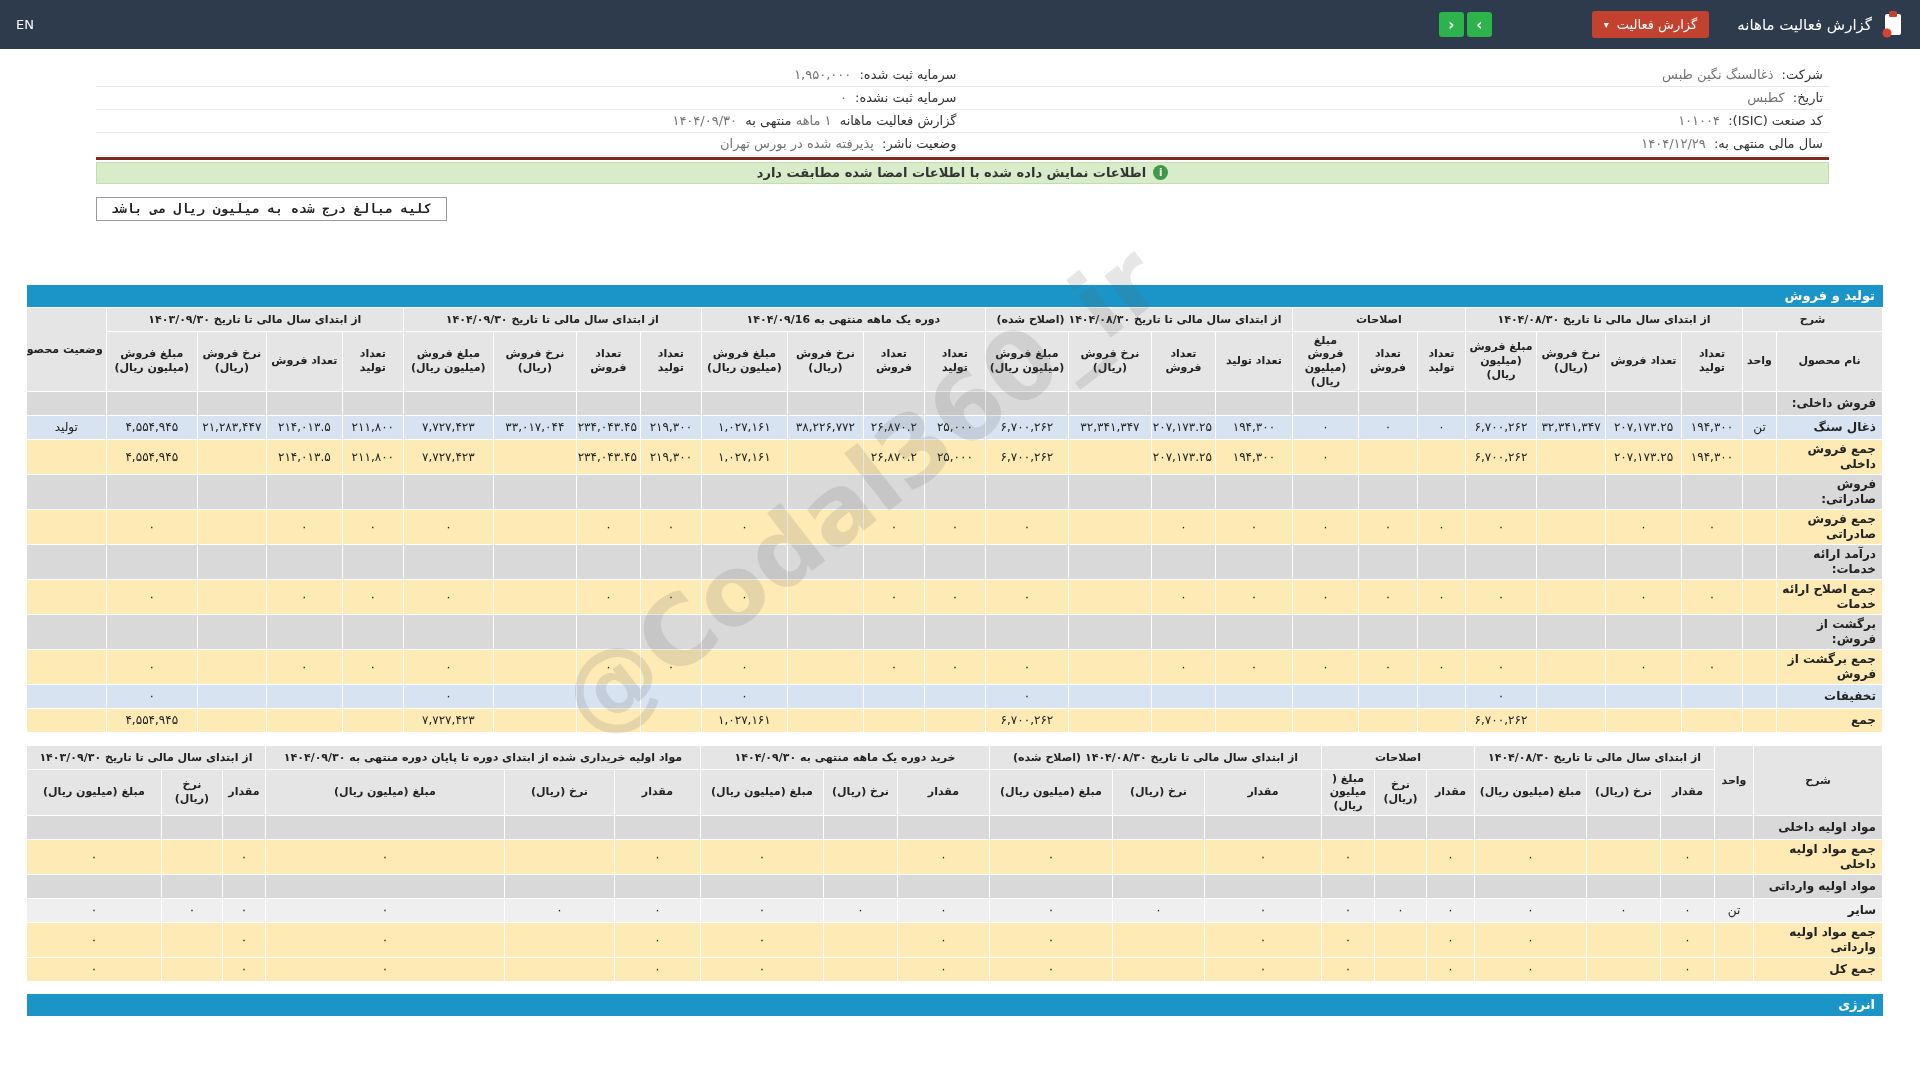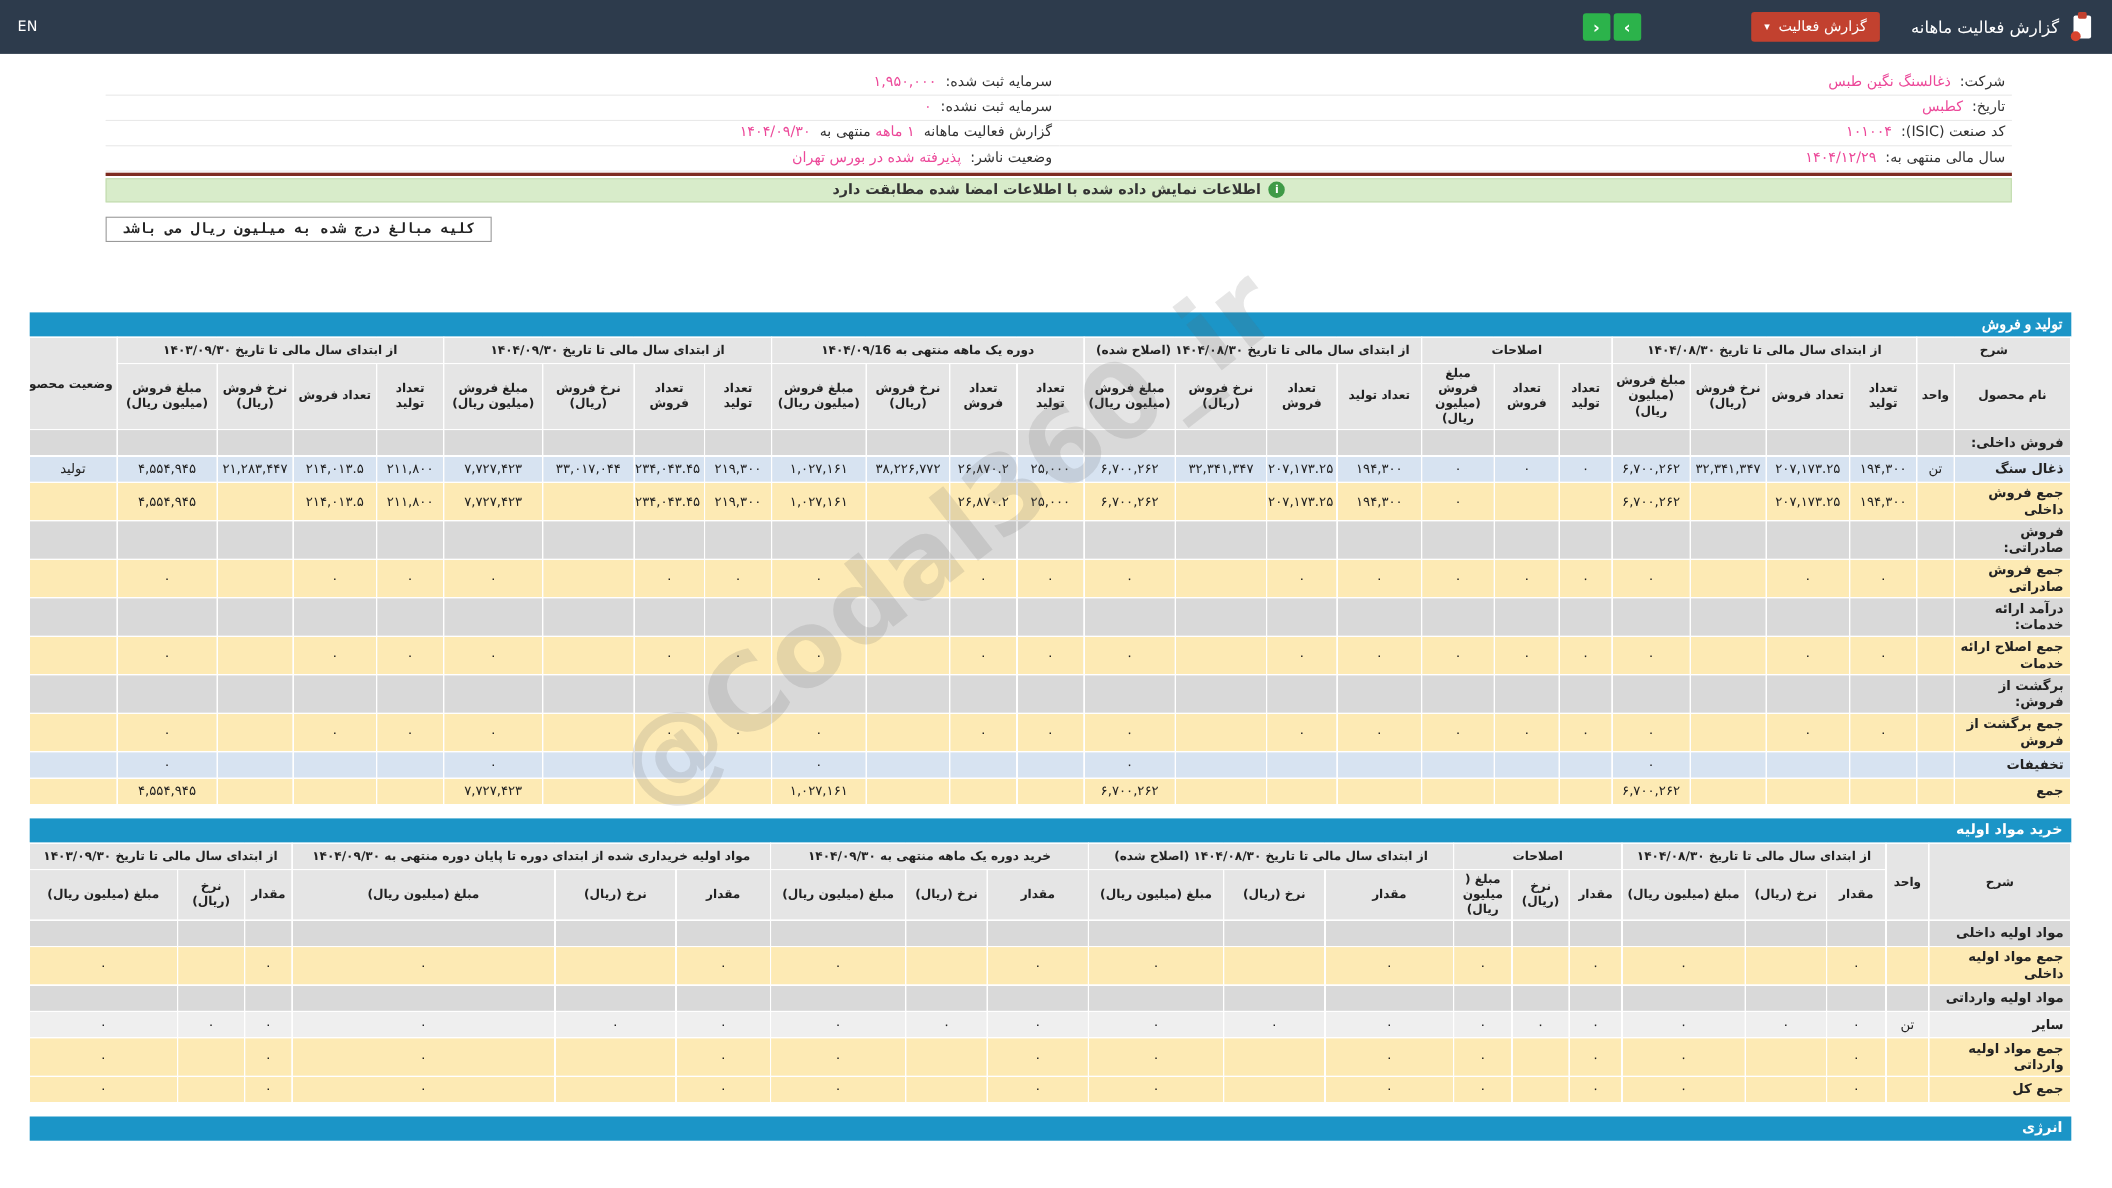--- a/index.html
+++ b/index.html
@@ -24,21 +24,21 @@
     width:25px;height:25px;background:#2cb34b;border:none;border-radius:3px;color:#fff;
     font-size:15px;font-weight:bold;display:flex;align-items:center;justify-content:center;cursor:pointer;
     font-family:inherit;padding:0;
   }
   .en-link{margin-right:auto;color:#fff;font-size:13px;text-decoration:none;cursor:pointer;}
   
   .info-wrap{margin:14px 91px 0 96px;}
   .info-table{width:100%;border-collapse:collapse;font-size:13px;}
   .info-table td{border-bottom:1px solid #e9e9e9;padding:3px 6px;width:50%;height:23px;}
   .info-label{color:#333;text-align:right;}
-  .info-value{color:#ec4899;margin-right:4px;}
+  .info-value{color:#737373;margin-right:4px;}
   .maroon-line{border-top:3px solid #7d2b20;margin-top:1px;}
   .banner{
     background:#d8ecca;border:1px solid #c3dcb0;height:22px;margin-top:2px;
     display:flex;align-items:center;justify-content:center;gap:7px;
     font-size:13px;font-weight:bold;color:#333;
   }
   .info-icon{
     width:15px;height:15px;border-radius:50%;background:#3f9a47;color:#fff;
     font-size:10px;font-weight:bold;display:inline-flex;align-items:center;justify-content:center;
     font-style:normal;
@@ -50,21 +50,21 @@
   }
   
   .note-row{display:flex;}
   .note-row .note-box{margin:13px auto 0 0;}
   
   .main{margin:0 37px 0 27px;width:1856px;position:relative;margin-right:37px;margin-left:27px;}
   .section-bar{
     background:#1b95c7;color:#fff;font-size:13px;font-weight:bold;
     height:22px;line-height:22px;padding:0 8px;
   }
-  .bar-prod{margin-top:64px;font-family:Liberation Serif, serif;}
+  .bar-prod{margin-top:64px;}
   .units-row{
     border:1px solid #c9c9c9;font-size:13px;font-weight:bold;height:22px;line-height:20px;
     padding:0 8px;background:#fff;margin-bottom:34px;
   }
   table.data{border-collapse:collapse;table-layout:fixed;width:1856px;font-size:12px;}
   table.data th,table.data td{border:1px solid #fff;padding:2px 3px;text-align:center;overflow:hidden;}
   table.data th{background:#e5e5e5;font-weight:bold;font-size:11px;color:#222;}
   table.data thead tr:first-child th{height:24px;white-space:nowrap;}
   table.data thead tr:last-child th{height:42px;white-space:normal;line-height:1.25;}
   table.data td{height:24px;white-space:nowrap;}
@@ -546,21 +546,20 @@
           <td></td>
           <td></td>
           <td>۴,۵۵۴,۹۴۵</td>
           <td></td>
         </tr>
       </tbody>
   </table>
 
   <div class="gap12"></div>
 
-  <div class="section-bar">خرید مواد اولیه</div>
 
   <table class="data" id="t2">
     <colgroup>
       <col style="width:129px">
         <col style="width:39px">
       <col style="width:54px">
         <col style="width:74px">
         <col style="width:112px">
       <col style="width:48px">
         <col style="width:52px">

